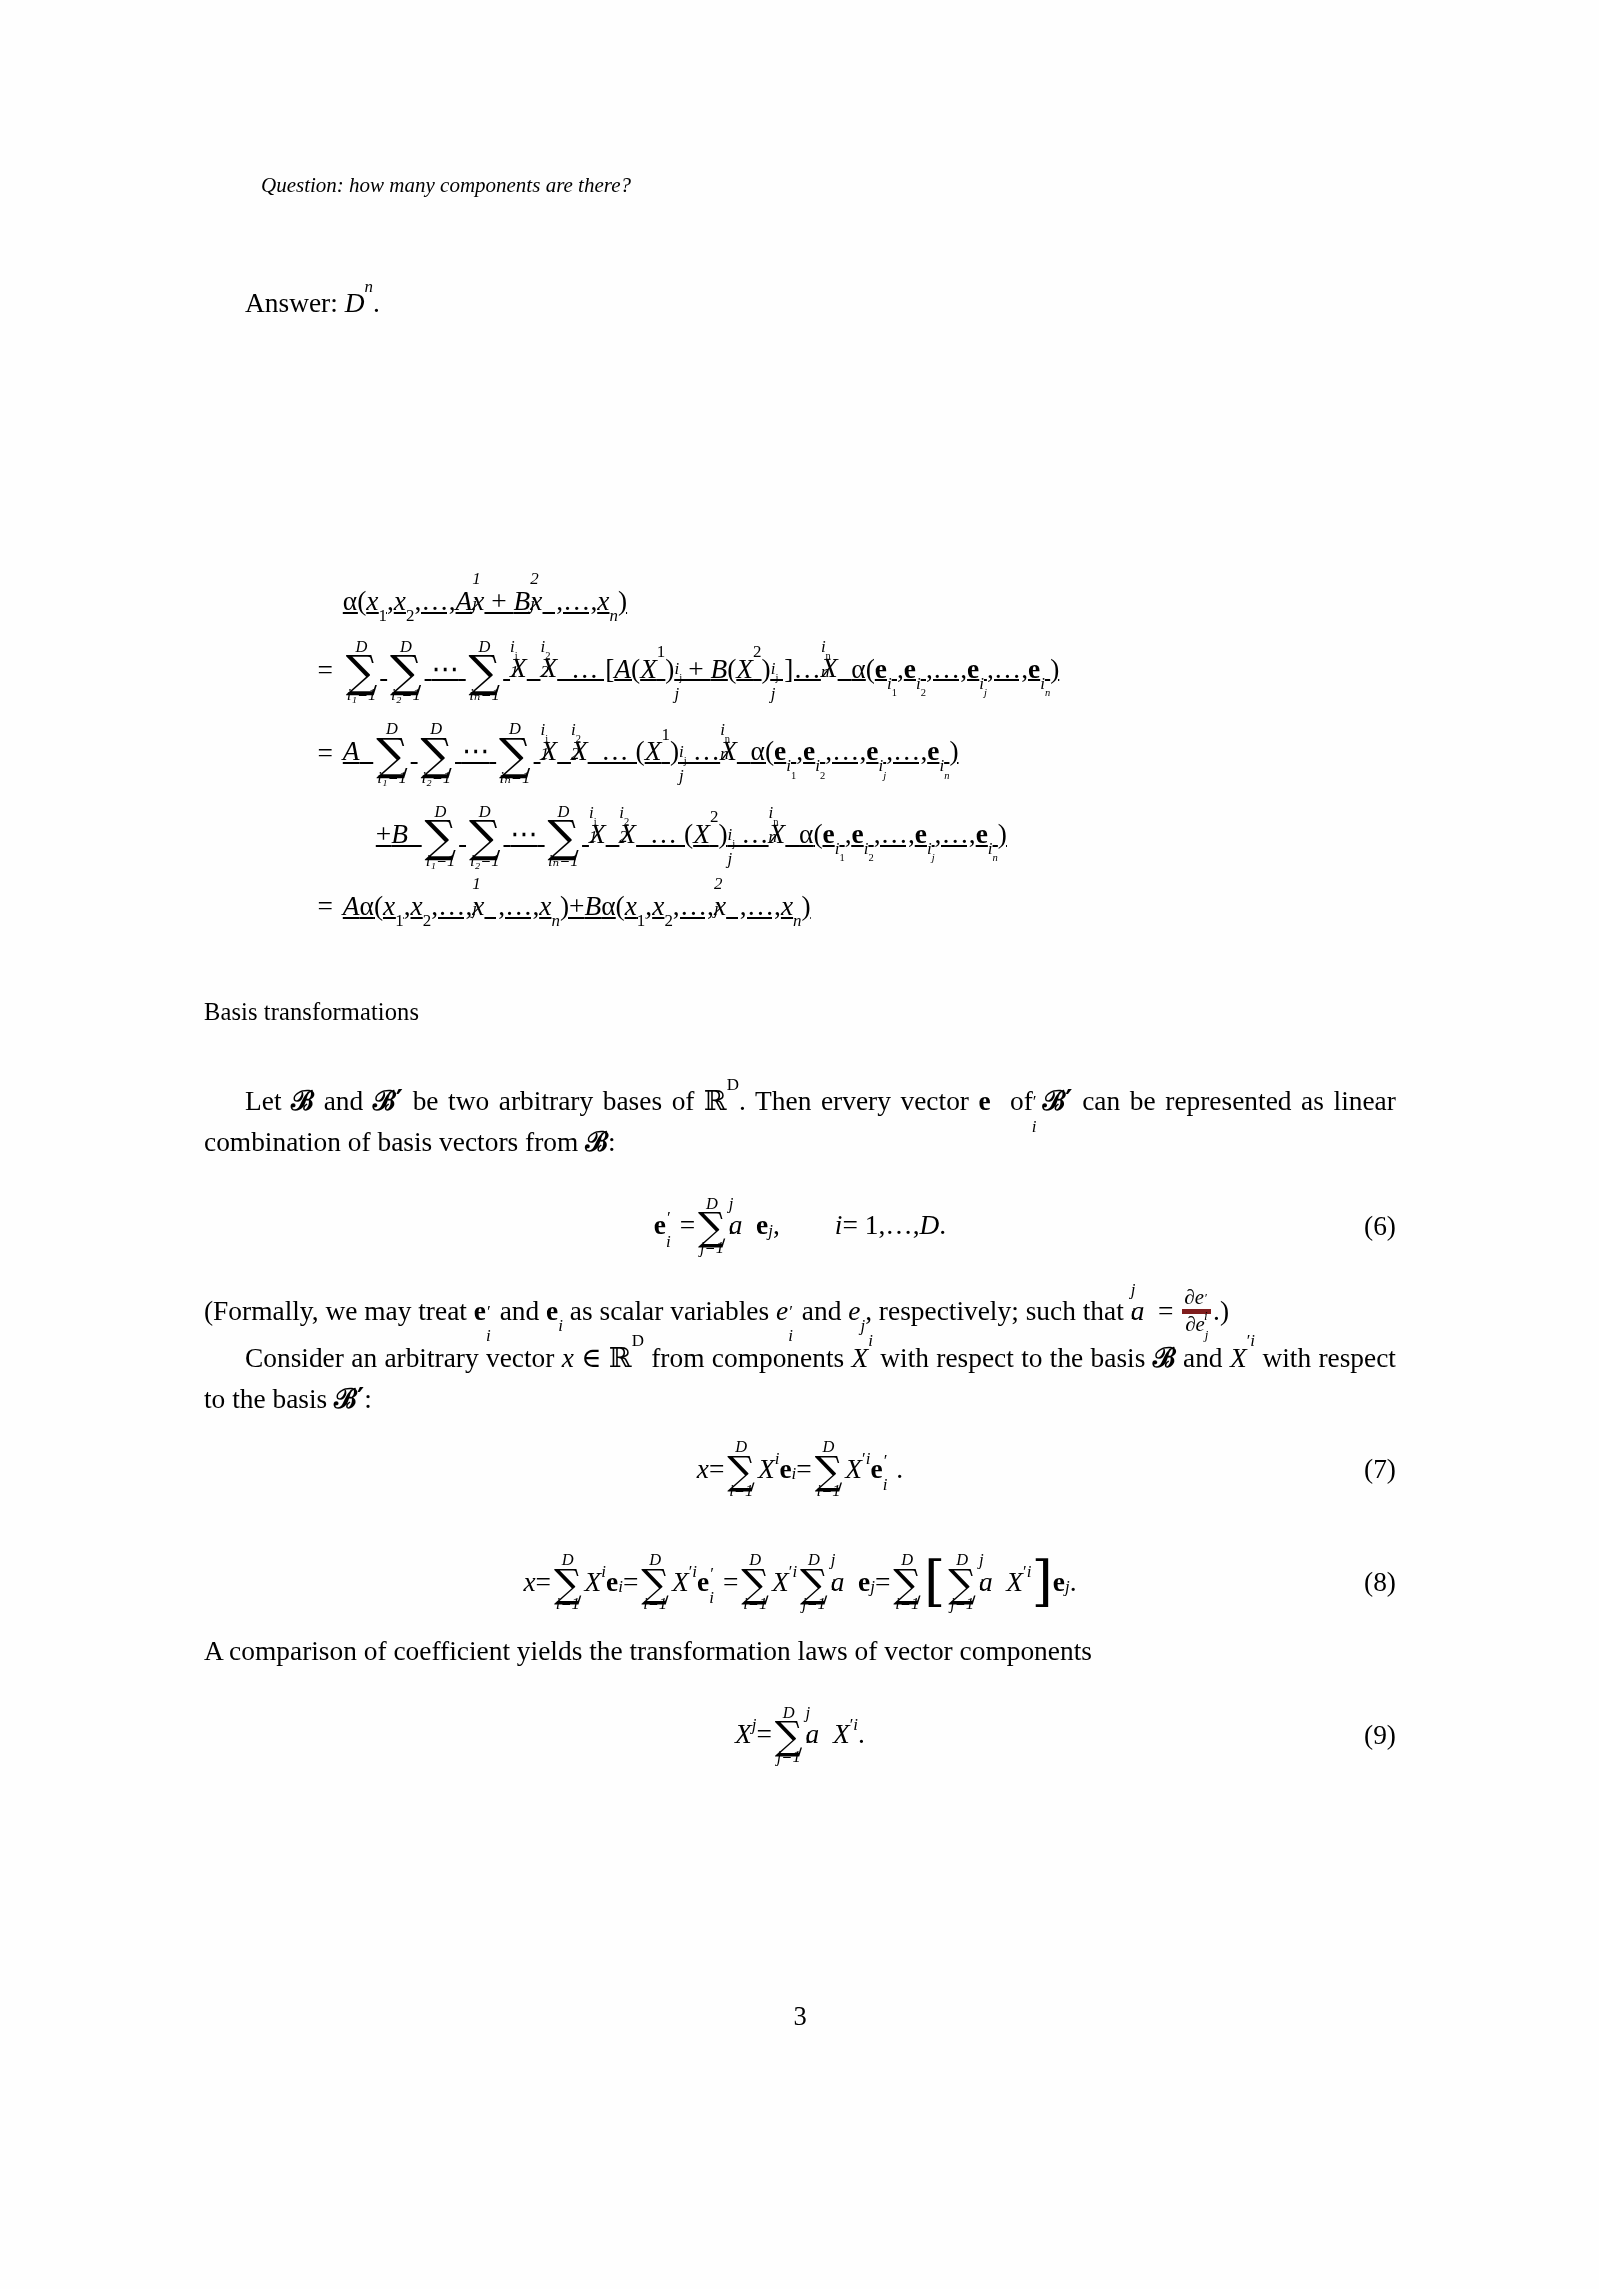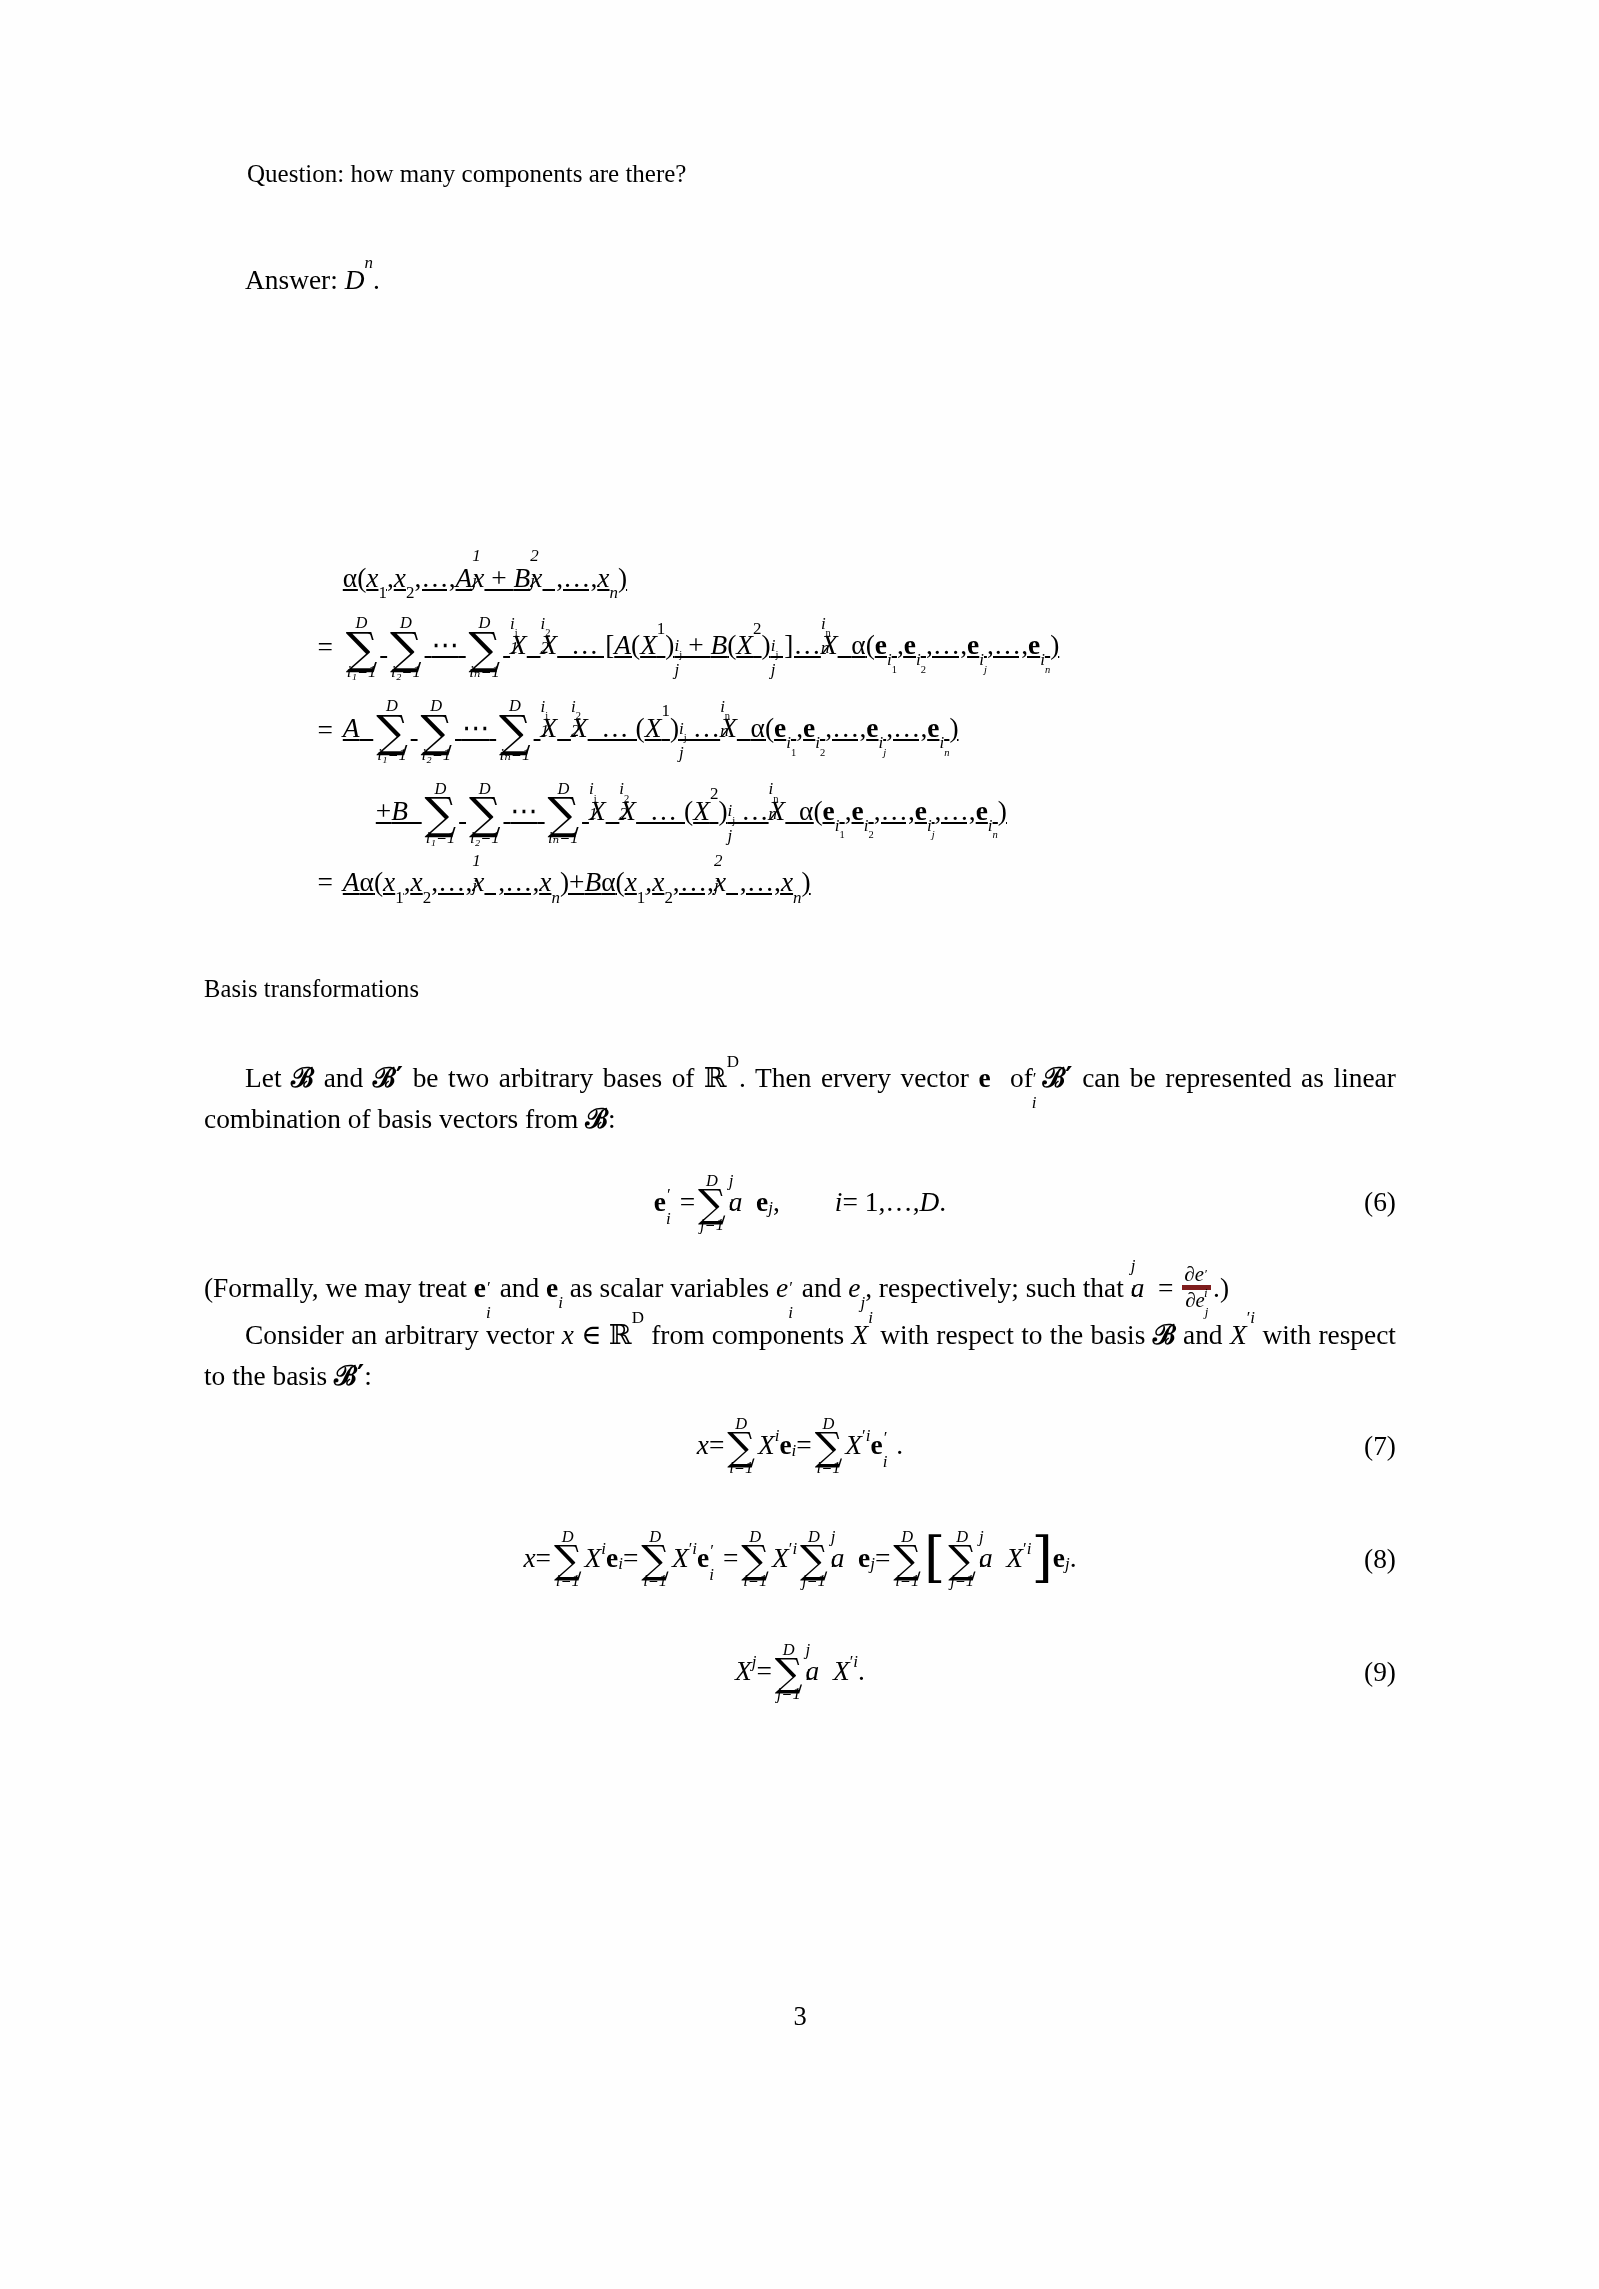--- a/index.html
+++ b/index.html
@@ -22,22 +22,23 @@
     height: 2290px;
     background: #fefefe;
   }
   .content {
     position: absolute;
     left: 204px;
     top: 157px;
     width: 1192px;
   }
   .qline {
-    font-size: 25px;
-    margin: 2px;
+    font-style: italic;
+    font-size: 21px;
+    margin: 16px;
     padding-left: 41px;
     line-height: 1.2;
   }
   .aline {
     font-size: 27.4px;
     margin: 0;
     padding-left: 41px;
     line-height: 1.2;
   }
   .gap-lg { height: 73px; }
@@ -450,20 +451,21 @@
         </span>
         <span class="ss"><span class="mi">a</span><span class="sup">j</span><span class="sub">i</span></span>&nbsp;&nbsp;<span class="mi">X</span><sup class="up">′</sup><sup>i</sup>
         <span class="bigbr">]</span>
         <span class="mb">e</span><sub>j</sub>.
       </div>
       <span class="eqnum">(8)</span>
     </div>
 
     <div class="gap-xs"></div>
 
+    <p class="para">A comparison of coefficient yields the transformation laws of vector components</p>
 
     <div class="gap-sm"></div>
 
     <div class="numbered-eq">
       <div class="eqcenter math">
         <span class="mi">X</span><sup>j</sup> =
         <span class="bigop opsmall">
           <span class="lim top">D</span>
           <span class="op">∑</span>
           <span class="lim bot">j=1</span>

